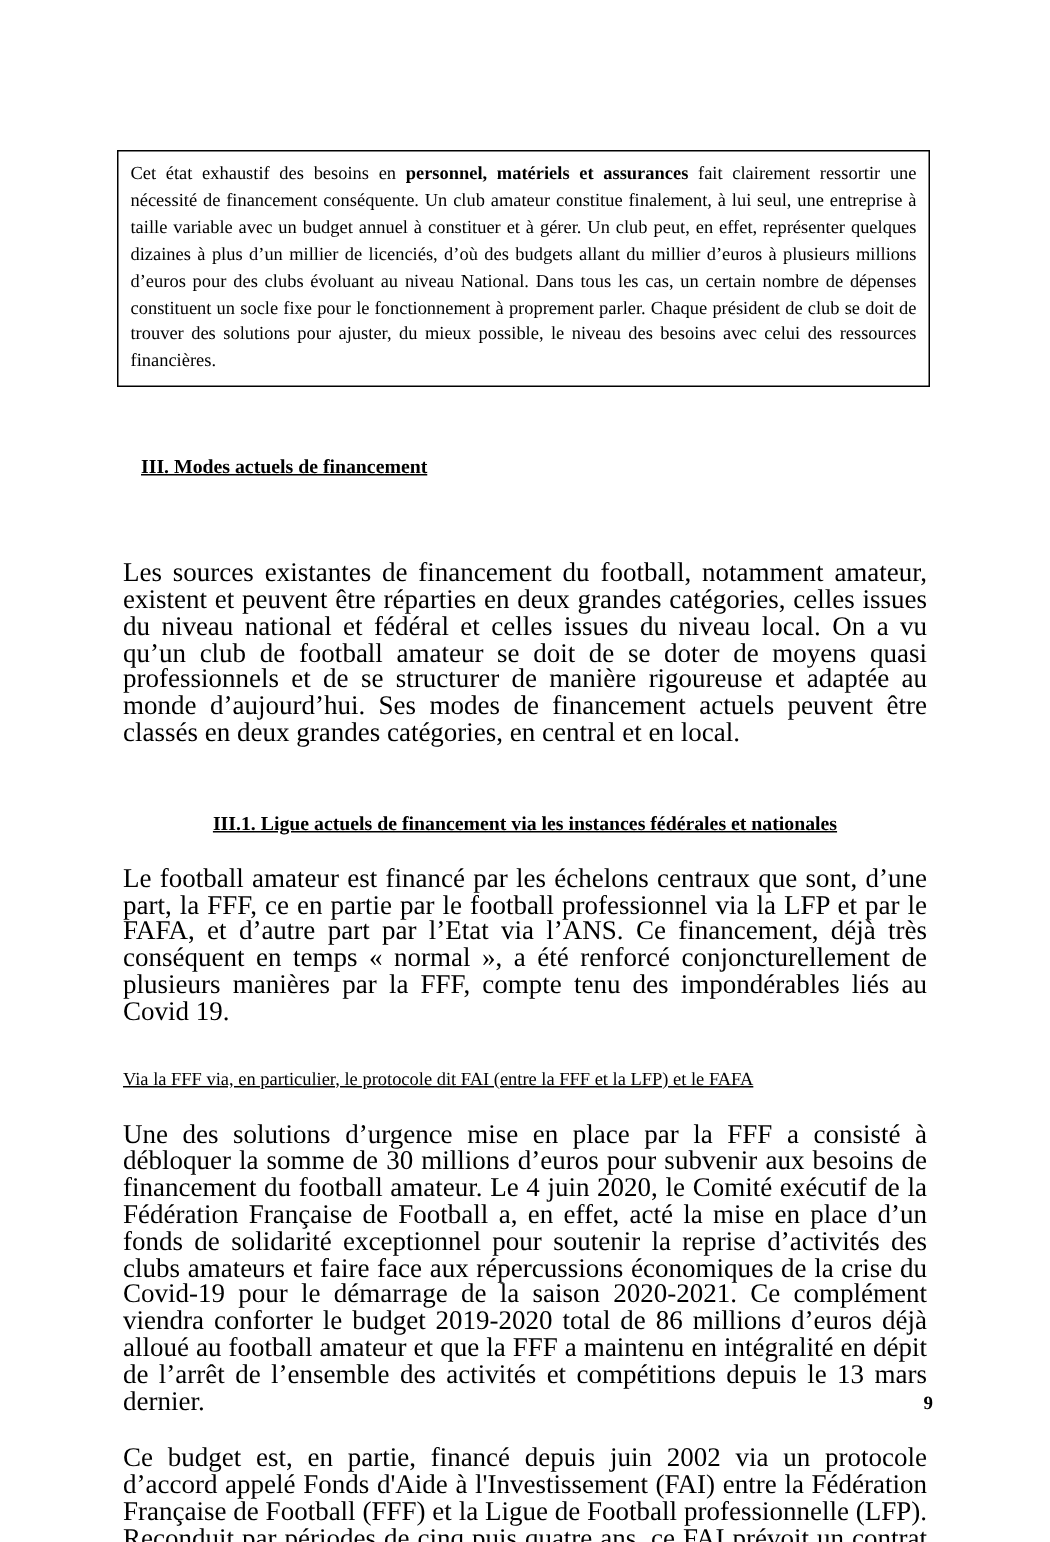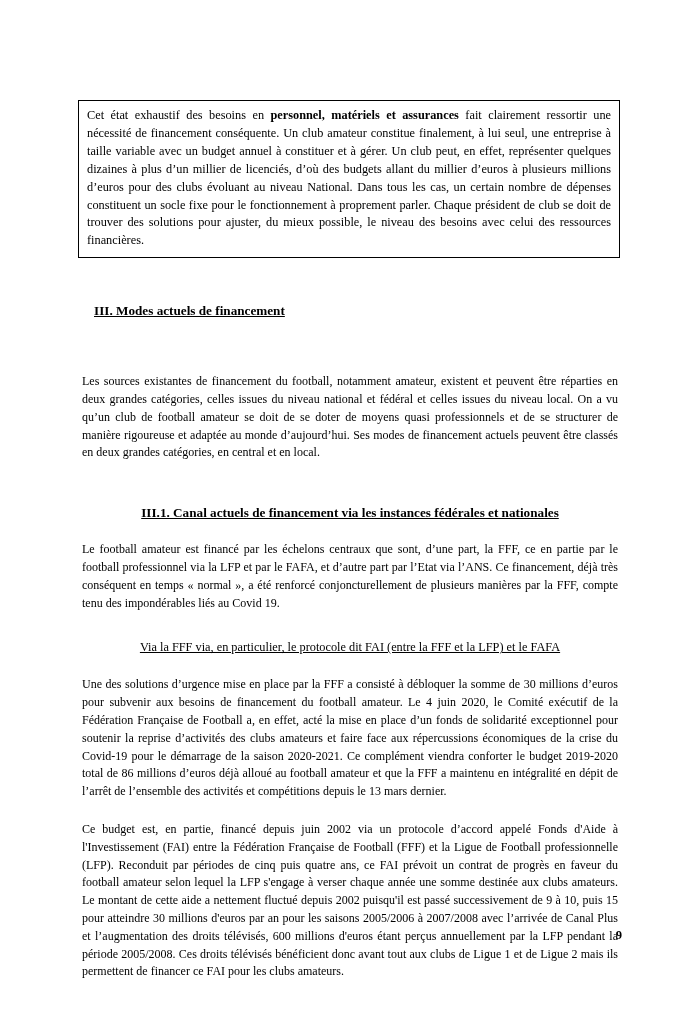--- a/index.html
+++ b/index.html
@@ -39,21 +39,21 @@
     margin: 0 0 0 0;
     box-sizing: border-box;
     width: 542px;
     margin-left: -4px;
   }
 
   p.body-text,
   .boxed-paragraph p {
     margin: 0;
     text-align: justify;
-    font-size: 12px;
+    font-size: 18px;
     line-height: 17.8px;
     text-indent: 0;
     hyphens: none;
   }
 
   .boxed-paragraph p {
     font-size: 12.3px;
     line-height: 17.9px;
   }
 
@@ -79,21 +79,21 @@
     text-align: center;
   }
 
   h4.minor-heading {
     font-size: 12.3px;
     font-weight: normal;
     text-decoration: underline;
     margin: 0;
     padding: 0;
     line-height: 17px;
-    text-align: center;
+    text-align: left;
   }
 
   .gap-xl { height: 32px; }
   .gap-lg { height: 27px; }
   .gap-md { height: 20px; }
   .gap-xs { height: 10px; }
 
   .page-number {
     position: absolute;
     right: 78px;
@@ -119,21 +119,21 @@
     <h2 class="section-heading">III. Modes actuels de financement</h2>
 
     <div class="gap-xl"></div>
     <div class="gap-xs"></div>
 
     <p class="body-text">Les sources existantes de financement du football, notamment amateur, existent et peuvent être réparties en deux grandes catégories, celles issues du niveau national et fédéral et celles issues du niveau local. On a vu qu’un club de football amateur se doit de se doter de moyens quasi professionnels et de se structurer de manière rigoureuse et adaptée au monde d’aujourd’hui. Ses modes de financement actuels peuvent être classés en deux grandes catégories, en central et en local.</p>
 
     <div class="gap-xl"></div>
     <div class="gap-xs"></div>
 
-    <h3 class="subsection-heading">III.1. Canal actuels de financement via les instances fédérales et nationales</h3>
+    <h3 class="subsection-heading">III.1. Ligue actuels de financement via les instances fédérales et nationales</h3>
 
     <div class="gap-md"></div>
 
     <p class="body-text">Le football amateur est financé par les échelons centraux que sont, d’une part, la FFF, ce en partie par le football professionnel via la LFP et par le FAFA, et d’autre part par l’Etat via l’ANS. Ce financement, déjà très conséquent en temps « normal », a été renforcé conjoncturellement de plusieurs manières par la FFF, compte tenu des impondérables liés au Covid 19.</p>
 
     <div class="gap-lg"></div>
 
     <h4 class="minor-heading">Via la FFF via, en particulier, le protocole dit FAI (entre la FFF et la LFP) et le FAFA</h4>
 
     <div class="gap-md"></div>

